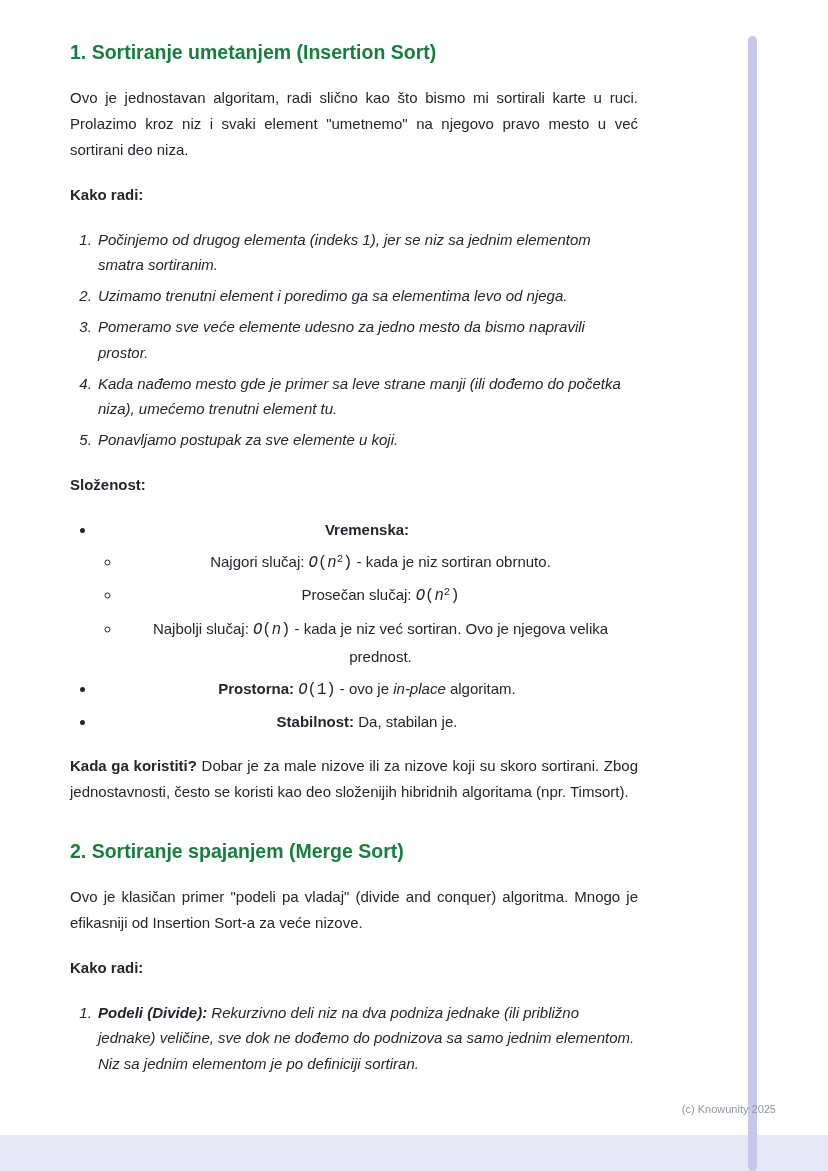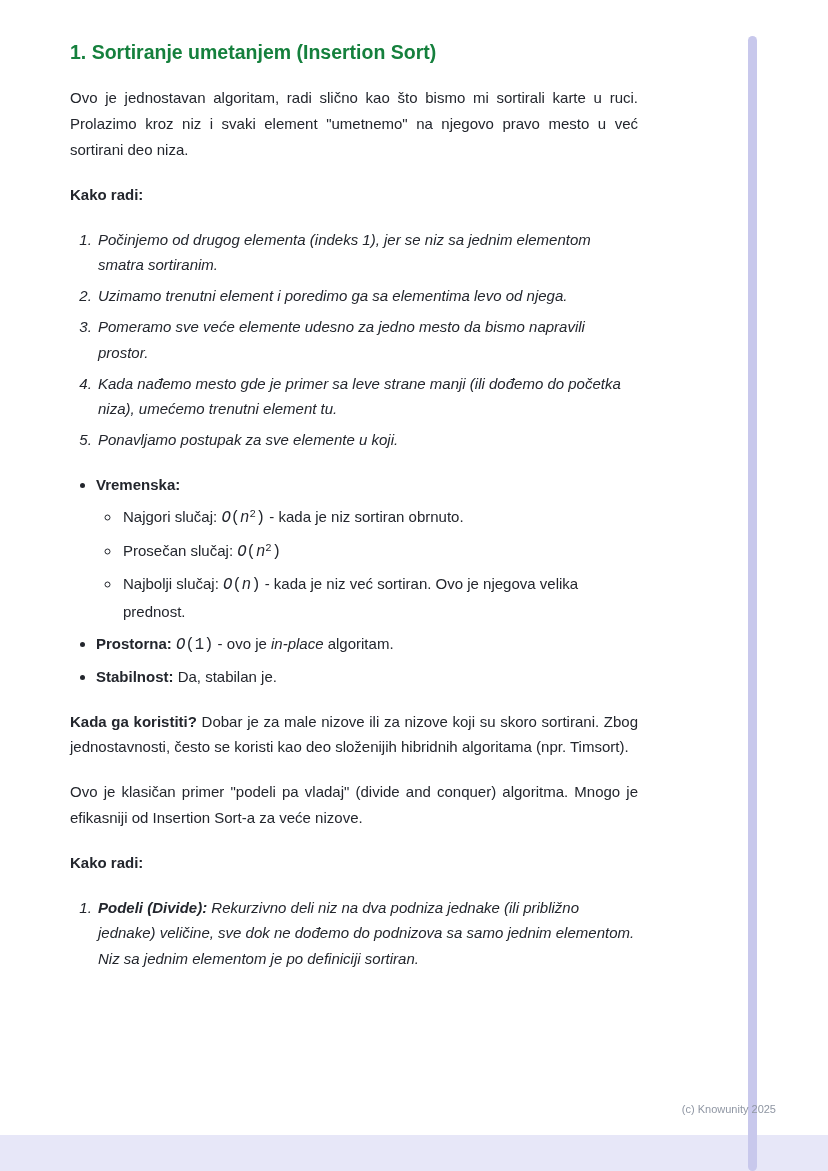--- a/index.html
+++ b/index.html
@@ -25,21 +25,21 @@
     font-weight: 700;
     line-height: 1.3;
     margin: 0 0 20px 0;
   }
   h2.heading.mt { margin-top: 34px; }
   p.para { margin: 0 0 19px 0; text-align: justify; }
   p.label { font-weight: 700; margin: 0 0 19px 0; }
   ol.steps { margin: 16px 0 19px 0; padding-left: 26px; font-style: italic; }
   ol.steps > li { margin-bottom: 5px; padding-left: 2px; }
   ul.blist { margin: 0 0 19px 0; padding-left: 26px; list-style: disc; }
-  ul.blist > li { margin-bottom: 5px; }
+  ul.blist > li { margin-bottom: 5px; text-align: center; }
   ul.sub { list-style: circle; padding-left: 25px; margin-top: 6px; }
   ul.sub > li { margin-bottom: 6px; padding-left: 2px; }
   .b { font-weight: 700; }
   .ital { font-style: italic; }
   .math { font-family: Liberation Mono, monospace; font-size: 1.04em; white-space: nowrap; }
   .math .mi { font-style: italic; }
   .math .mo { font-style: normal; }
   .math sup { font-size: 0.68em; line-height: 0; vertical-align: 0.5em; font-style: normal; }
   .footer {
     position: absolute;
@@ -78,36 +78,38 @@
   <p class="label">Kako radi:</p>
 
   <ol class="steps">
     <li>Počinjemo od drugog elementa (indeks 1), jer se niz sa jednim elementom smatra sortiranim.</li>
     <li>Uzimamo trenutni element i poredimo ga sa elementima levo od njega.</li>
     <li>Pomeramo sve veće elemente udesno za jedno mesto da bismo napravili prostor.</li>
     <li>Kada nađemo mesto gde je primer sa leve strane manji (ili dođemo do početka niza), umećemo trenutni element tu.</li>
     <li>Ponavljamo postupak za sve elemente u koji.</li>
   </ol>
 
+  <p class="label">Složenost:</p>
 
   <ul class="blist">
     <li>
       <span class="b">Vremenska:</span>
       <ul class="sub">
         <li><span>Najgori slučaj: </span><span class="math"><span class="mi">O</span><span class="mo">(</span><span class="mi">n</span><sup>2</sup><span class="mo">)</span></span><span> - kada je niz sortiran obrnuto.</span></li>
         <li><span>Prosečan slučaj: </span><span class="math"><span class="mi">O</span><span class="mo">(</span><span class="mi">n</span><sup>2</sup><span class="mo">)</span></span></li>
         <li><span>Najbolji slučaj: </span><span class="math"><span class="mi">O</span><span class="mo">(</span><span class="mi">n</span><span class="mo">)</span></span><span> - kada je niz već sortiran. Ovo je njegova velika prednost.</span></li>
       </ul>
     </li>
     <li><span class="b">Prostorna: </span><span class="math"><span class="mi">O</span><span class="mo">(</span><span class="mo">1</span><span class="mo">)</span></span><span> - ovo je </span><span class="ital">in-place</span><span> algoritam.</span></li>
     <li><span class="b">Stabilnost:</span><span> Da, stabilan je.</span></li>
   </ul>
 
   <p class="para"><span class="b">Kada ga koristiti?</span><span> Dobar je za male nizove ili za nizove koji su skoro sortirani. Zbog jednostavnosti, često se koristi kao deo složenijih hibridnih algoritama (npr. Timsort).</span></p>
 
+  <h2 class="heading mt">2. Sortiranje spajanjem (Merge Sort)</h2>
 
   <p class="para">Ovo je klasičan primer "podeli pa vladaj" (divide and conquer) algoritma. Mnogo je efikasniji od Insertion Sort-a za veće nizove.</p>
 
   <p class="label">Kako radi:</p>
 
   <ol class="steps">
     <li><span class="b">Podeli (Divide): </span><span>Rekurzivno deli niz na dva podniza jednake (ili približno jednake) veličine, sve dok ne dođemo do podnizova sa samo jednim elementom. Niz sa jednim elementom je po definiciji sortiran.</span></li>
   </ol>
 
 </div>

